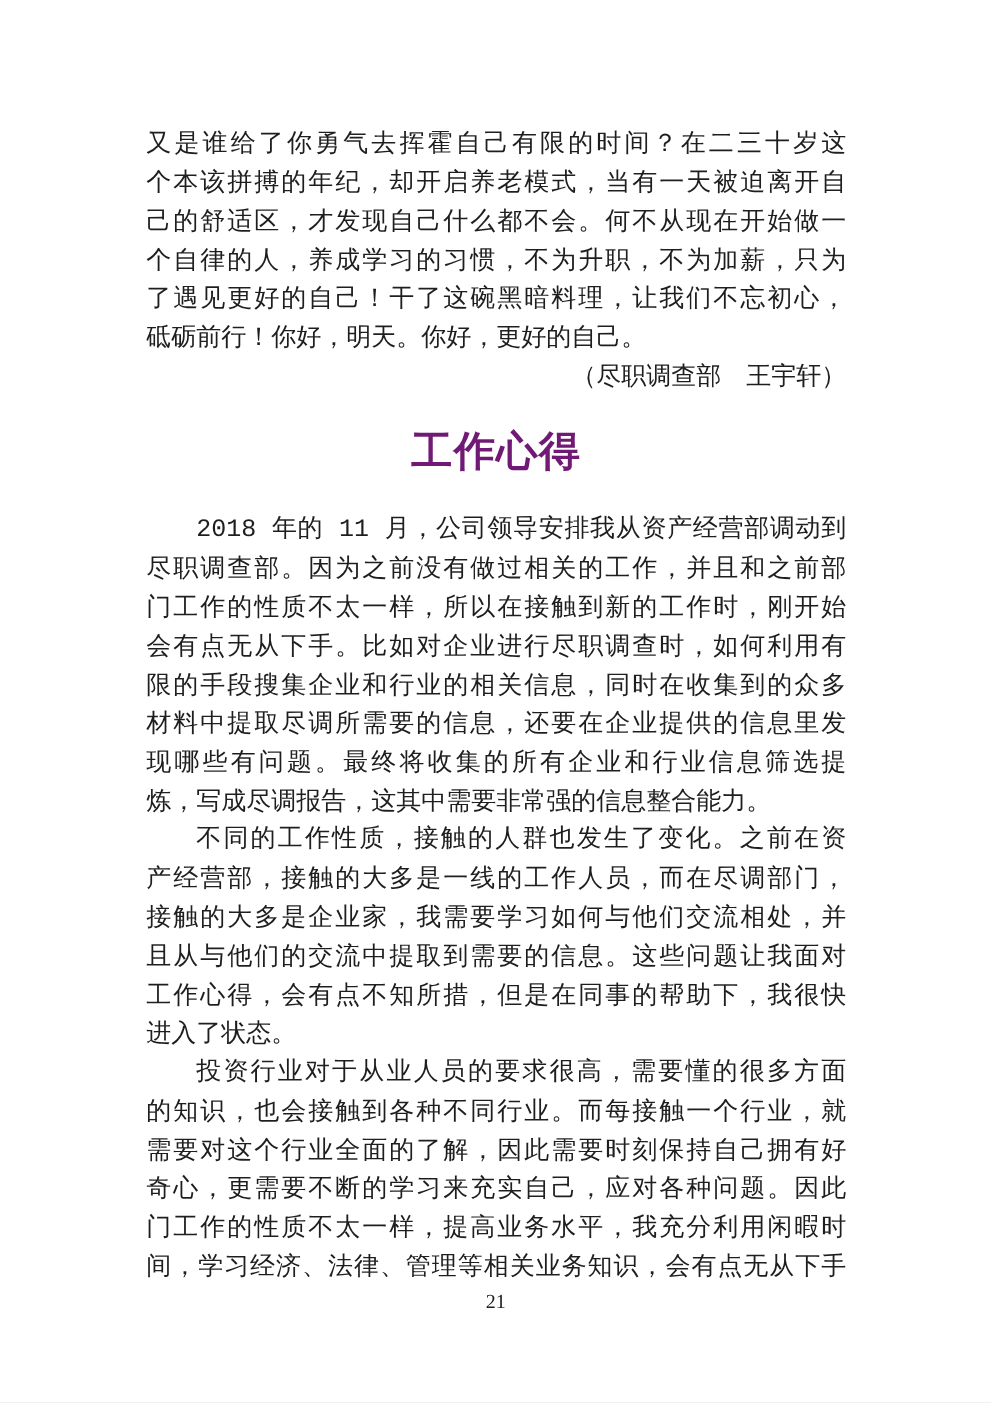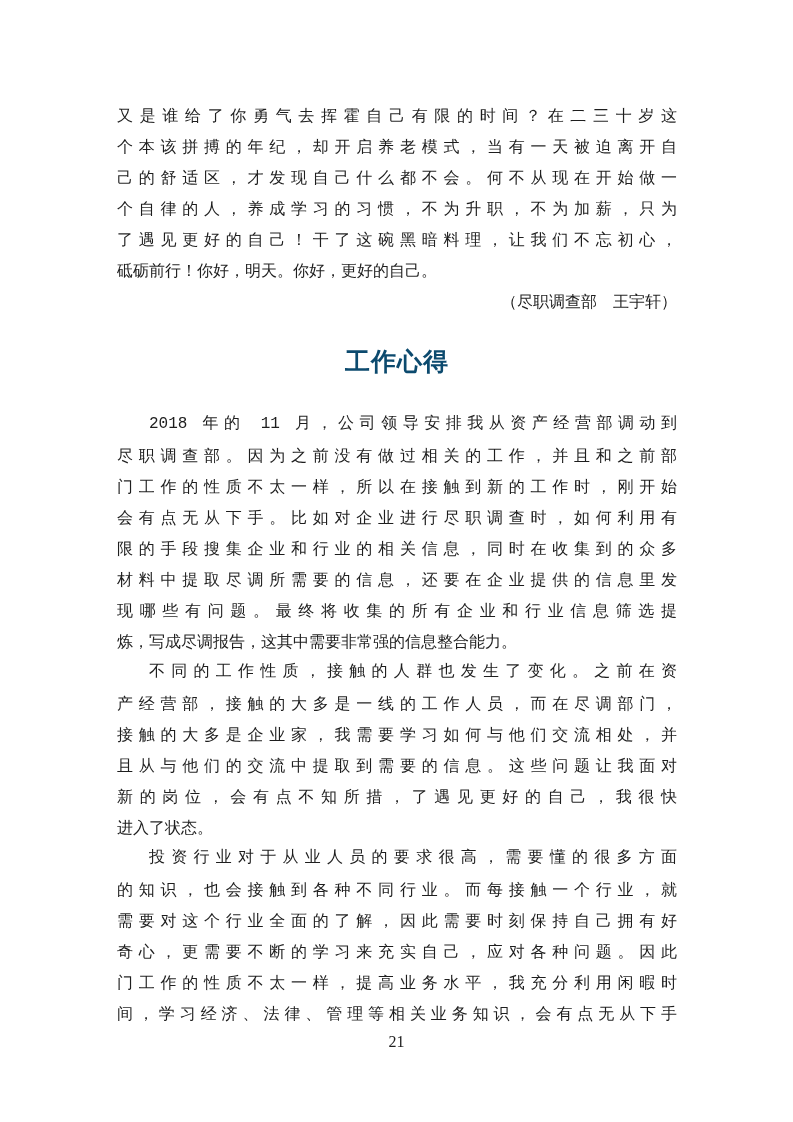--- a/index.html
+++ b/index.html
@@ -23,21 +23,21 @@
     top: 100px;
     width: 560px;
   }
   .para {
     margin: 0;
     padding: 0;
   }
   .line {
     height: 31px;
     line-height: 31px;
-    font-size: 16px;
+    font-size: 20px;
     text-align: left;
     white-space: normal;
     overflow: hidden;
   }
   .just {
     text-align: justify;
     text-align-last: justify;
     text-justify: inter-character;
   }
   .indent {
@@ -47,24 +47,24 @@
   .attr {
     text-align: center;
     text-align-last: right;
   }
   .heading {
     margin: 26px 0 30px 0;
     height: 36px;
     line-height: 36px;
     font-family: "Liberation Sans", sans-serif;
     font-weight: 600;
-    font-size: 25px;
+    font-size: 33px;
     letter-spacing: 1px;
     text-align: center;
-    color: #0c4a6e;
+    color: #701a75;
   }
   .page-number {
     position: absolute;
     top: 1032px;
     left: 0;
     width: 100%;
     height: 20px;
     line-height: 20px;
     text-align: center;
     font-size: 16px;
@@ -99,21 +99,21 @@
       <div class="line just">材料中提取尽调所需要的信息，还要在企业提供的信息里发</div>
       <div class="line just">现哪些有问题。最终将收集的所有企业和行业信息筛选提</div>
       <div class="line">炼，写成尽调报告，这其中需要非常强的信息整合能力。</div>
     </div>
 
     <div class="para">
       <div class="line just indent">不同的工作性质，接触的人群也发生了变化。之前在资</div>
       <div class="line just">产经营部，接触的大多是一线的工作人员，而在尽调部门，</div>
       <div class="line just">接触的大多是企业家，我需要学习如何与他们交流相处，并</div>
       <div class="line just">且从与他们的交流中提取到需要的信息。这些问题让我面对</div>
-      <div class="line just">新的岗位，会有点不知所措，了遇见更好的自己，我很快</div>
+      <div class="line just">工作心得，会有点不知所措，但是在同事的帮助下，我很快</div>
       <div class="line">进入了状态。</div>
     </div>
 
     <div class="para">
       <div class="line just indent">投资行业对于从业人员的要求很高，需要懂的很多方面</div>
       <div class="line just">的知识，也会接触到各种不同行业。而每接触一个行业，就</div>
       <div class="line just">需要对这个行业全面的了解，因此需要时刻保持自己拥有好</div>
       <div class="line just">奇心，更需要不断的学习来充实自己，应对各种问题。因此</div>
       <div class="line just">门工作的性质不太一样，提高业务水平，我充分利用闲暇时</div>
       <div class="line just">间，学习经济、法律、管理等相关业务知识，会有点无从下手</div>

